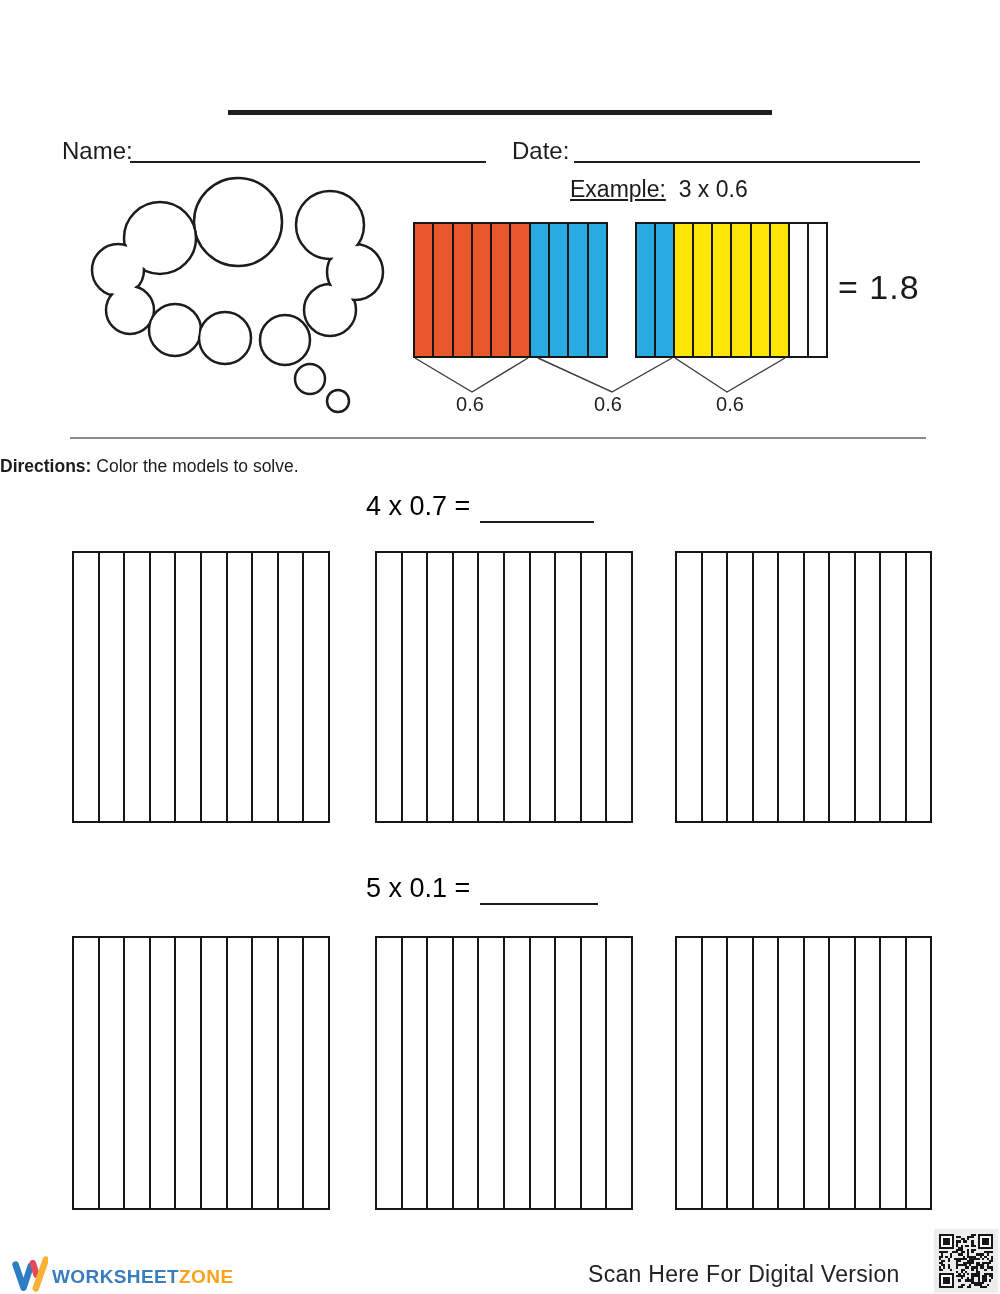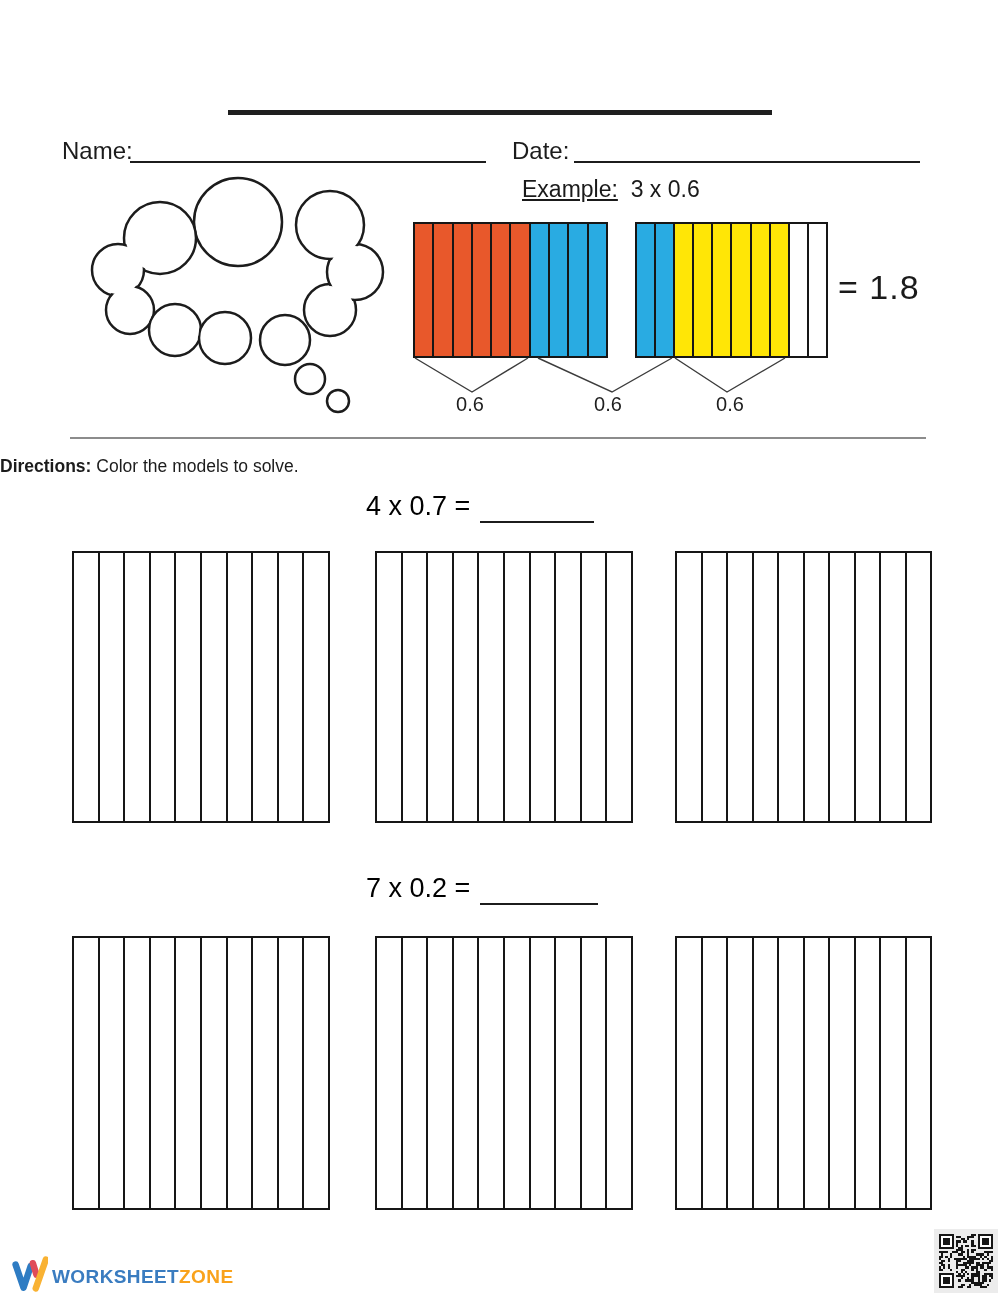--- a/index.html
+++ b/index.html
@@ -12,21 +12,21 @@
   .title-rule { left:228px; top:110px; width:544px; height:5px; background:#1f1f1f; }
 
   .field-label { font-size:24px; color:#1c1c1c; }
   .write-line { border-bottom:2px solid #1c1c1c; height:26px; }
 
   
   .bubble-text { left:125px; top:193px; width:226px; text-align:center; font-size:16px; line-height:22.4px; color:#2a2a2a; }
   .bubble-heading { font-weight:bold; color:#1a1a1a; }
 
   .example-label { left:522px; top:176px; font-size:23px; color:#1a1a1a; }
-  .example-label .u { text-decoration:underline; }
+  .example-label .u { text-decoration:underline;margin-left:48px; }
 
   
   .model-grid { display:flex; border:2px solid #161616; background:#ffffff; }
   .model-grid .cell { flex:1 1 0; background:#ffffff; }
   .model-grid .cell:not(:last-child) { border-right:2px solid #161616; }
 
   .result { left:838px; top:268px; font-size:34px; letter-spacing:1px; color:#1a1a1a; }
   .group-label { top:393px; width:50px; text-align:center; font-size:20px; color:#1f1f1f; }
 
   .divider { left:70px; top:437px; width:856px; height:2px; background:#8c8c8c; }
@@ -170,21 +170,21 @@
       <div class="cell"></div>
       <div class="cell"></div>
       <div class="cell"></div>
       <div class="cell"></div>
       <div class="cell"></div>
       <div class="cell"></div>
       <div class="cell"></div>
       <div class="cell"></div>
     </div>
 
-  <div class="abs expr" style="left:366px; top:873px;">7 x 0.2 =</div>
+  <div class="abs expr" style="left:366px; top:873px;">5 x 0.1 =</div>
   <div class="abs answer-blank" style="left:480px; top:876px; width:118px;"></div>
 
   <div class="abs model-grid" style="left:72px;  top:936px; width:258px; height:274px;">
       <div class="cell"></div>
       <div class="cell"></div>
       <div class="cell"></div>
       <div class="cell"></div>
       <div class="cell"></div>
       <div class="cell"></div>
       <div class="cell"></div>
@@ -220,20 +220,21 @@
   <svg class="abs" style="left:12px; top:1254px;" width="36" height="40" viewBox="0 0 50 54">
     <g fill="none" stroke-linecap="round" stroke-linejoin="round" stroke-width="9">
       <path d="M5 14 L16 46 L26 16" stroke="#2E7CC3"></path>
       <path d="M29 12 L34 28" stroke="#E04B5A"></path>
       <path d="M33 47 L47 7" stroke="#F9B233"></path>
     </g>
   </svg>
   <div class="abs brand">
     <span class="b1">WORKSHEET</span><span class="b2">ZONE</span>
   </div>
+  <div class="abs scan-text">Scan Here For Digital Version</div>
   <div class="abs qr-wrap">
     <svg viewBox="0 0 25 25" shape-rendering="crispEdges">
       <g fill="#161616">
         <rect x="0" y="0" width="7" height="7"></rect>
           <rect x="18" y="0" width="7" height="7"></rect>
           <rect x="0" y="18" width="7" height="7"></rect>
       </g>
       <g fill="#ffffff">
         <rect x="1" y="1" width="5" height="5"></rect>
           <rect x="19" y="1" width="5" height="5"></rect>

